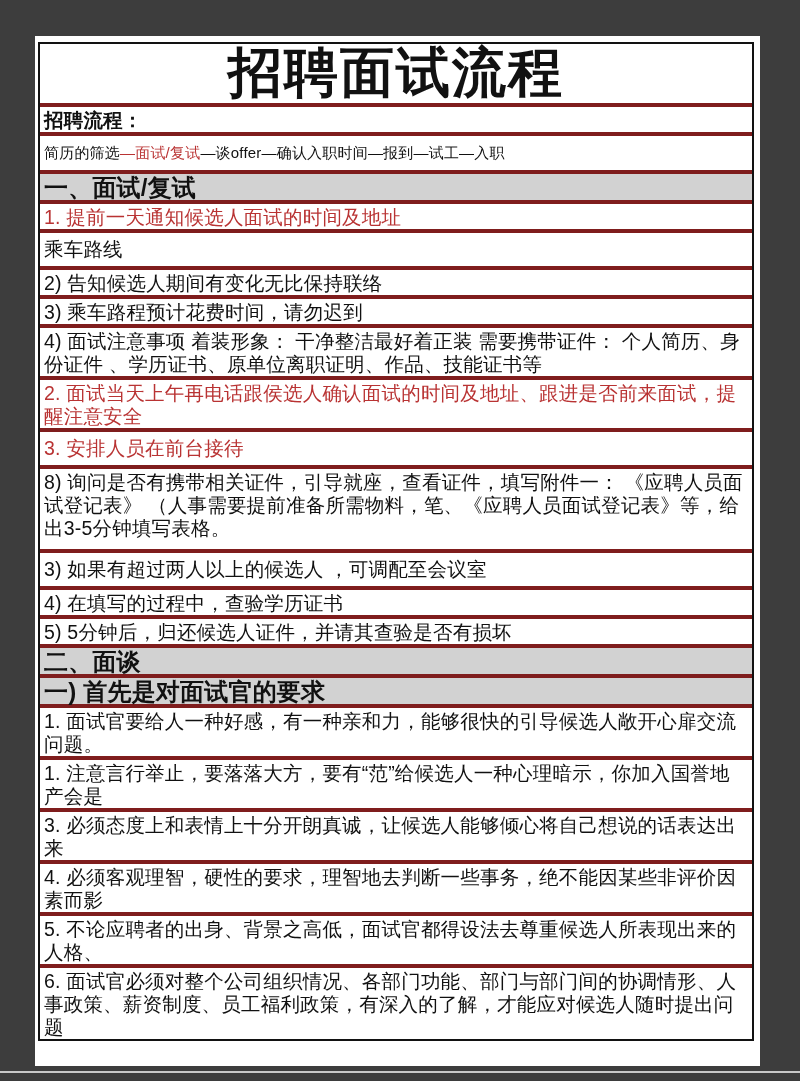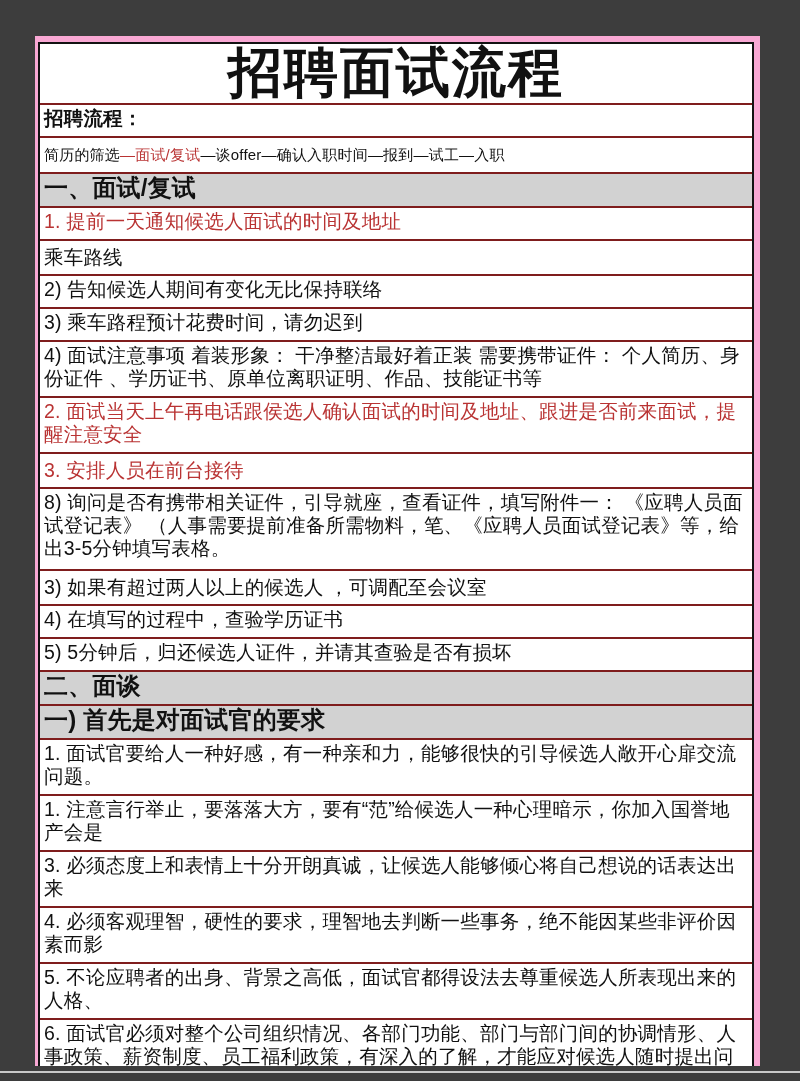--- a/index.html
+++ b/index.html
@@ -9,34 +9,34 @@
     background: #3d3d3d;
     font-family: "Liberation Sans", "DejaVu Sans", sans-serif;
     color: #111;
   }
   .page {
     position: absolute;
     left: 35px;
     top: 36px;
     width: 725px;
     height: 1030px;
-    background: #f9a8d4;
+    background: #ffffff;
     overflow: hidden;
   }
   .doc {
     position: absolute;
     left: 3px;
     top: 6px;
     width: 716px;
     border: 2px solid #121212;
     background: #ffffff;
   }
   .row {
-    border-top: 2px solid #7f1d1d;
-    padding: 2px 5px 6px 4px;
+    border-top: 4px solid #7f1d1d;
+    padding: 2px 5px 0 4px;
     font-size: 19.5px;
     line-height: 23px;
     letter-spacing: 0.2px;
   }
   .row:first-child { border-top: none; }
   .title-row {
     text-align: center;
     font-size: 54px;
     font-weight: 900;
     line-height: 57px;

